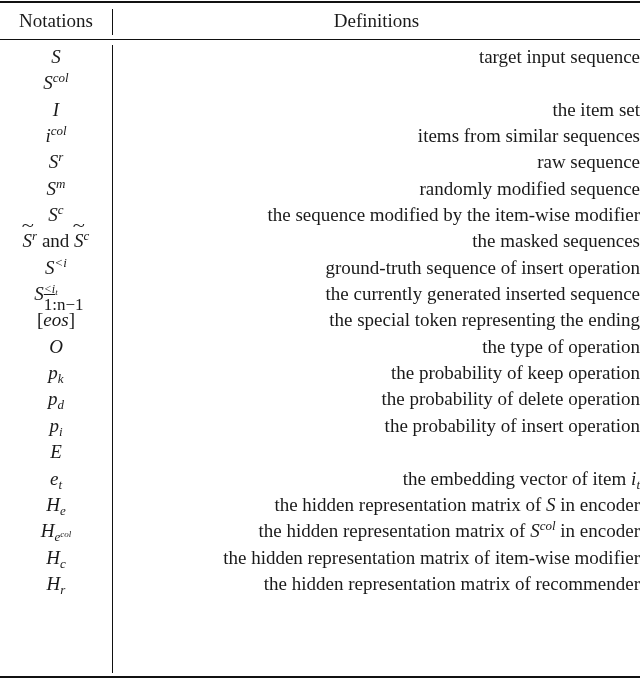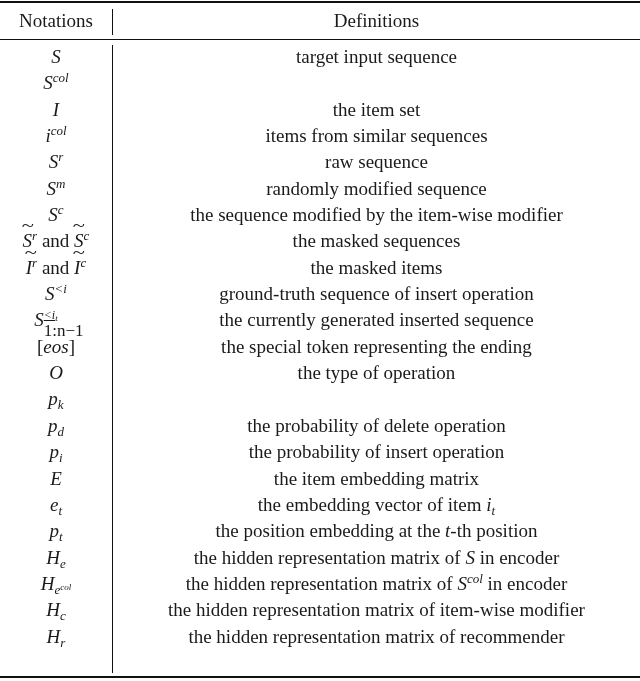--- a/index.html
+++ b/index.html
@@ -12,21 +12,21 @@
   .vsep-head { position: absolute; left: 112px; top: 9px; width: 1px; height: 26px; background: #111; }
   .vsep-body { position: absolute; left: 112px; top: 45px; width: 1px; height: 628px; background: #111; }
   .header { position: absolute; left: 0; top: 4px; width: 528px; height: 34px; }
   .hcell { position: absolute; top: 0; height: 34px; line-height: 34px; text-align: center; font-size: 19px; }
   .h-not { left: 0; width: 112px; }
   .h-def { left: 113px; width: 527px; }
   .body { position: absolute; left: 0; top: 44px; width: 640px; }
   .row { position: relative; height: 26.35px; }
   .cell { position: absolute; top: 0; height: 26.35px; line-height: 26px; text-align: center; font-size: 19px; white-space: nowrap; }
   .c-not { left: 0; width: 112px; font-style: italic; }
-  .c-def { left: 113px; width: 527px; }
+  .c-def { left: 113px; width: 527px; text-align: right; }
   .c-not sup, .c-def sup { font-size: 13px; vertical-align: 7px; line-height: 0; }
   .c-not sub, .c-def sub { font-size: 13px; vertical-align: -4px; line-height: 0; }
   .up { font-style: normal; }
   .tilde { position: relative; display: inline-block; }
   .tilde::before { content: "~"; position: absolute; left: 0; right: 0; top: -15px; text-align: center; font-style: normal; font-size: 16px; transform: scaleX(1.4); }
   .stack { display: inline-block; position: relative; width: 18px; height: 10px; }
   .stack .s-sup { position: absolute; left: 0; top: -14px; font-size: 12px; text-decoration: underline; }
   .stack .s-sub { position: absolute; left: 0; top: 2px; font-size: 17px; }
 </style>
 </head>
@@ -76,24 +76,20 @@
     <div class="row">
       <div class="cell c-not"><span>S</span><sup>c</sup></div>
       <div class="cell c-def">the sequence modified by the item-wise modifier</div>
     </div>
 
     <div class="row">
       <div class="cell c-not"><span class="tilde">S</span><sup>r</sup> <span class="up">and</span> <span class="tilde">S</span><sup>c</sup></div>
       <div class="cell c-def">the masked sequences</div>
     </div>
 
-    <div class="row">
-      <div class="cell c-not"><span class="tilde">I</span><sup>r</sup> <span class="up">and</span> <span class="tilde">I</span><sup>c</sup></div>
-      <div class="cell c-def">the masked items</div>
-    </div>
 
     <div class="row">
       <div class="cell c-not"><span>S</span><sup>&lt;i</sup></div>
       <div class="cell c-def">ground-truth sequence of insert operation</div>
     </div>
 
     <div class="row">
       <div class="cell c-not"><span>S</span><span class="stack"><span class="s-sup"><span>&lt;i</span><sub style="font-size:9px;vertical-align:-2px;">t</sub></span><span class="s-sub up">1:n−1</span></span><span style="display:inline-block;width:16px;"></span></div>
       <div class="cell c-def">the currently generated inserted sequence</div>
     </div>
@@ -103,46 +99,42 @@
       <div class="cell c-def">the special token representing the ending</div>
     </div>
 
     <div class="row">
       <div class="cell c-not"><span>O</span></div>
       <div class="cell c-def">the type of operation</div>
     </div>
 
     <div class="row">
       <div class="cell c-not"><span>p</span><sub>k</sub></div>
+      <div class="cell c-def">the probability of keep operation</div>
     </div>
 
     <div class="row">
       <div class="cell c-not"><span>p</span><sub>d</sub></div>
       <div class="cell c-def">the probability of delete operation</div>
     </div>
 
     <div class="row">
       <div class="cell c-not"><span>p</span><sub>i</sub></div>
       <div class="cell c-def">the probability of insert operation</div>
     </div>
 
     <div class="row">
       <div class="cell c-not"><span>E</span></div>
-      <div class="cell c-def">the item embedding matrix</div>
     </div>
 
     <div class="row">
       <div class="cell c-not"><span>e</span><sub>t</sub></div>
       <div class="cell c-def"><span>the embedding vector of item </span><i>i</i><sub style="font-style:italic">t</sub></div>
     </div>
 
-    <div class="row">
-      <div class="cell c-not"><span>p</span><sub>t</sub></div>
-      <div class="cell c-def"><span>the position embedding at the </span><i>t</i><span>-th position</span></div>
-    </div>
 
     <div class="row">
       <div class="cell c-not"><span>H</span><sub>e</sub></div>
       <div class="cell c-def"><span>the hidden representation matrix of </span><i>S</i><span> in encoder</span></div>
     </div>
 
     <div class="row">
       <div class="cell c-not"><span>H</span><sub><span>e</span><sup style="font-size:9px;vertical-align:4px;">col</sup></sub></div>
       <div class="cell c-def"><span>the hidden representation matrix of </span><i>S</i><sup style="font-style:italic">col</sup><span> in encoder</span></div>
     </div>

